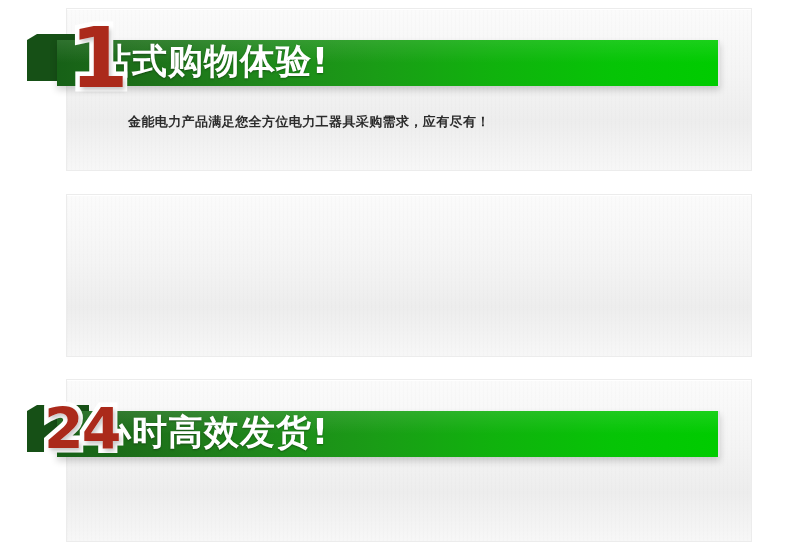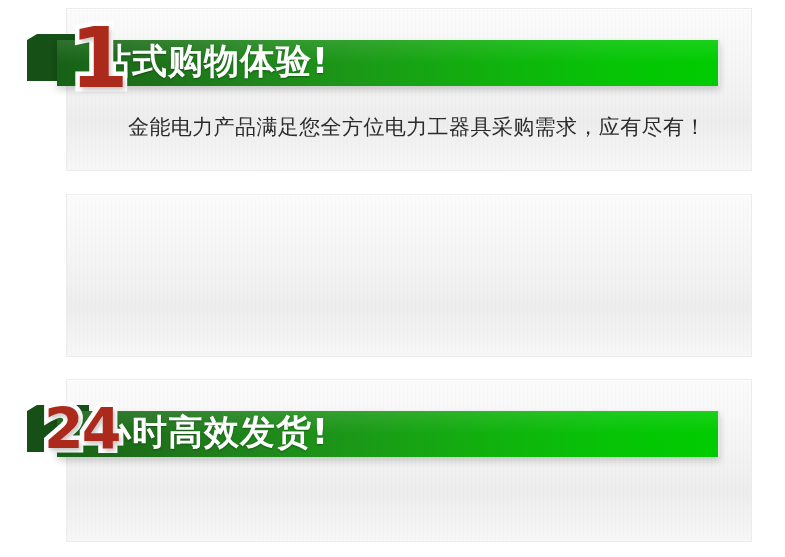--- a/index.html
+++ b/index.html
@@ -133,22 +133,22 @@
        0 0 0 #ffffff,
        2px 3px 4px rgba(0,0,0,0.22);
   }
   .numeral.wide { left: 44px; font-size: 57px; }
 
   
   .caption {
     position: absolute;
     left: 128px;
     top: 113px;
-    font-size: 21px;
-    font-weight: normal;
+    font-size: 13px;
+    font-weight: bold;
     color: #2b2b2b;
     letter-spacing: 0.4px;
     white-space: nowrap;
     text-align: center;
   }
 </style>
 </head>
 <body>
 
 <div id="stack">

